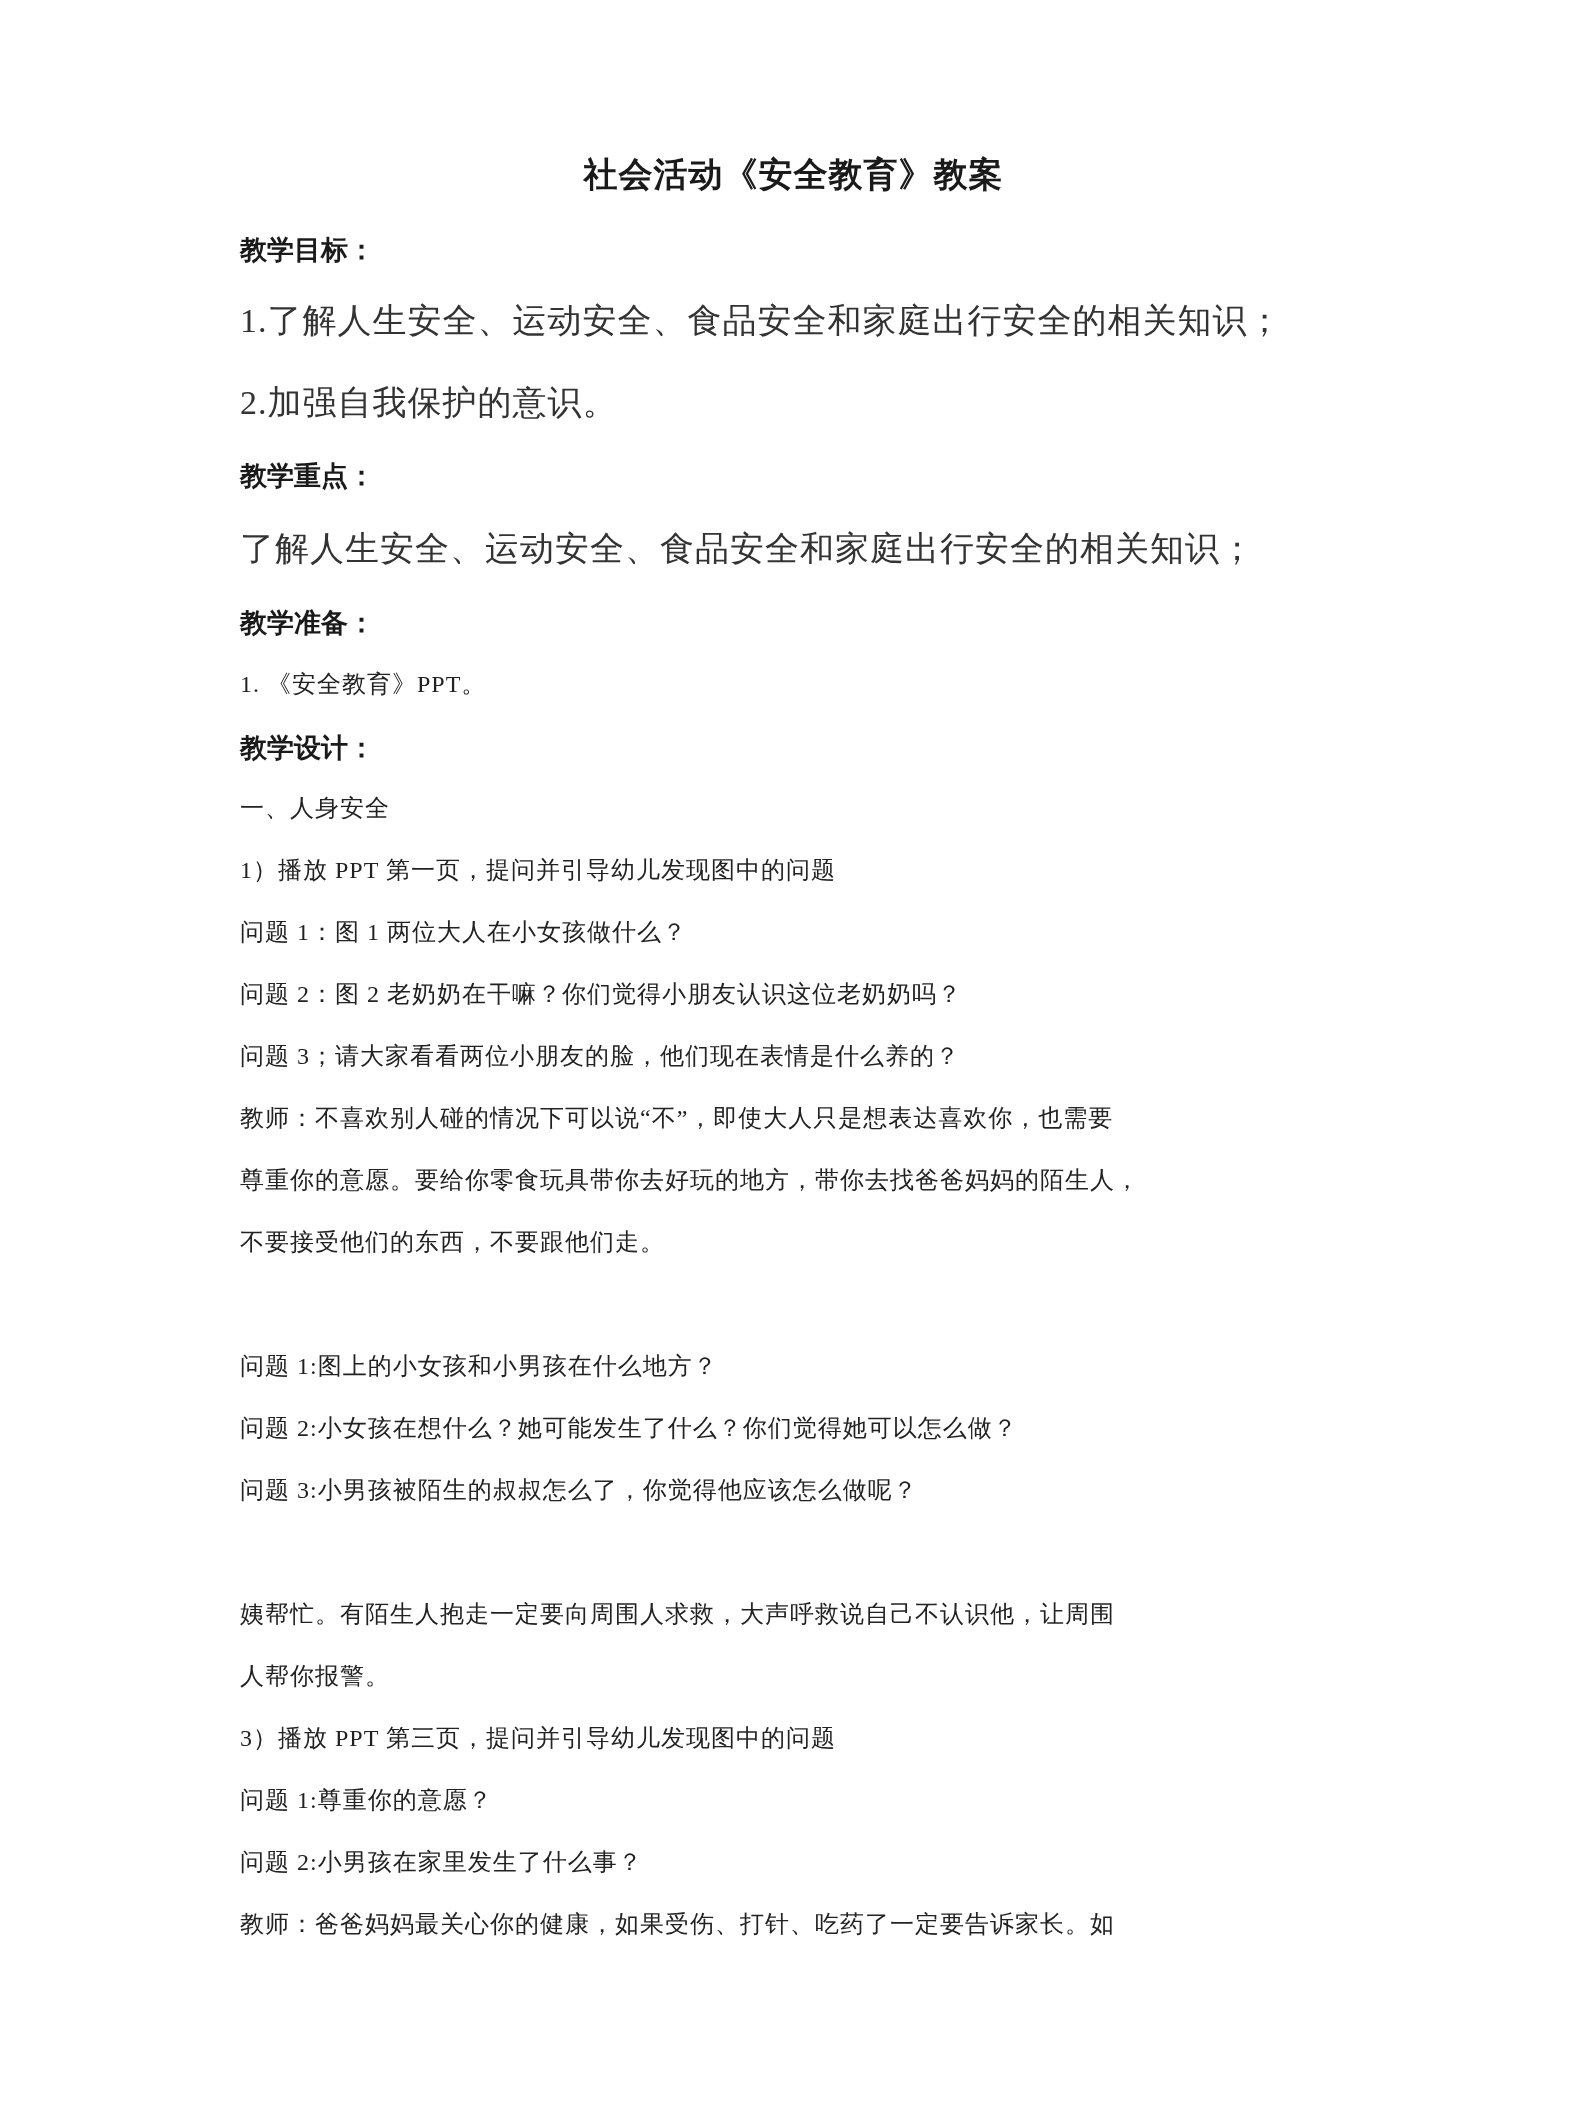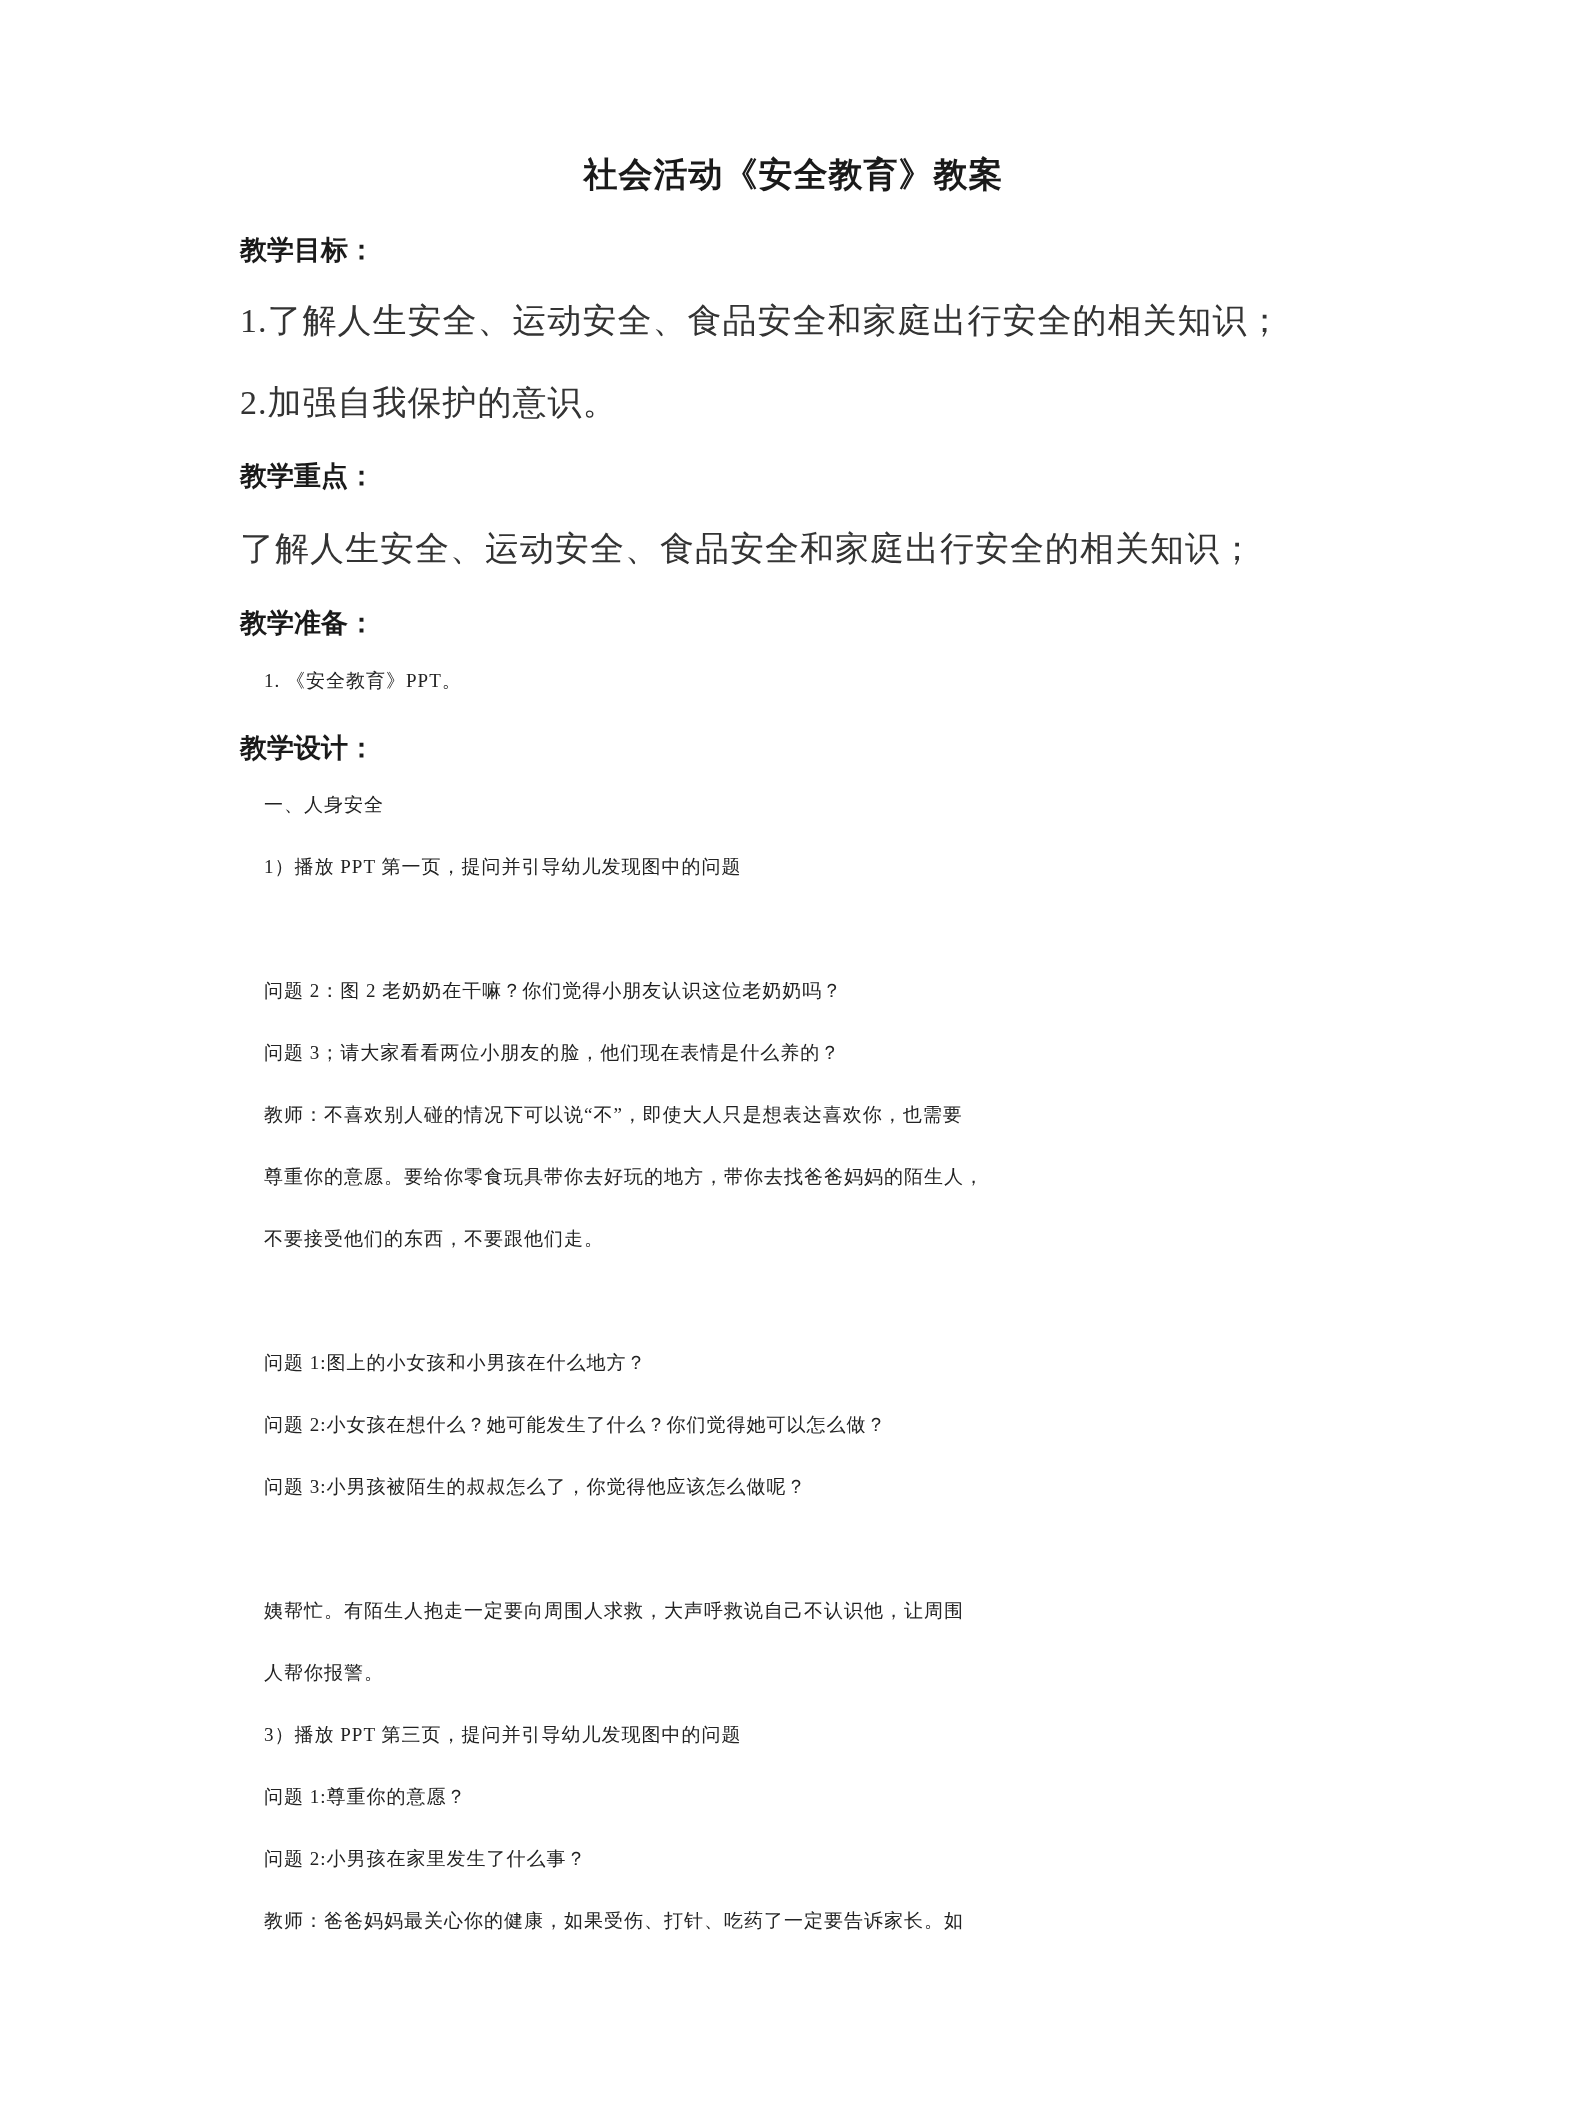--- a/index.html
+++ b/index.html
@@ -4,21 +4,21 @@
 <style>
   html, body { margin: 0; padding: 0; background: #ffffff; }
   body { width: 1587px; height: 2111px; position: relative; overflow: hidden;
          font-family: "DejaVu Serif", "Liberation Serif", serif; color: #1a1a1a; }
   .page { position: absolute; left: 0; top: 0; width: 1352px; height: 2111px; }
   .line { position: absolute; left: 240px; white-space: nowrap; font-family: Liberation Serif, serif; }
   .title { position: absolute; left: 0; width: 1587px; top: 152px; text-align: center;
            font-size: 34px; font-weight: bold; letter-spacing: 1px; }
   .heading { font-size: 27px; font-weight: bold; }
   .big { font-size: 34px; color: #333; letter-spacing: 1px; }
-  .body { font-size: 19px; color: #222; letter-spacing: 1px; margin-left: 24px; }
+  .body { font-size: 24px; color: #222; letter-spacing: 1px; }
 </style>
 </head>
 <body>
 
 <div class="page">
   <div class="title">社会活动《安全教育》教案</div>
 
   <div class="line heading" style="top:232px">教学目标：</div>
   <div class="line big" style="top:298px">1.了解人生安全、运动安全、食品安全和家庭出行安全的相关知识；</div>
   <div class="line big" style="top:380px">2.加强自我保护的意识。</div>
@@ -26,20 +26,21 @@
   <div class="line heading" style="top:458px">教学重点：</div>
   <div class="line big" style="top:526px">了解人生安全、运动安全、食品安全和家庭出行安全的相关知识；</div>
 
   <div class="line heading" style="top:605px">教学准备：</div>
   <div class="line body" style="top:668px">1.  《安全教育》PPT。</div>
 
   <div class="line heading" style="top:730px">教学设计：</div>
   <div class="line body" style="top:792px">一、人身安全</div>
 
   <div class="line body" style="top:854px">1）播放 PPT 第一页，提问并引导幼儿发现图中的问题</div>
+  <div class="line body" style="top:916px">问题 1：图 1 两位大人在小女孩做什么？</div>
   <div class="line body" style="top:978px">问题 2：图 2 老奶奶在干嘛？你们觉得小朋友认识这位老奶奶吗？</div>
   <div class="line body" style="top:1040px">问题 3；请大家看看两位小朋友的脸，他们现在表情是什么养的？</div>
   <div class="line body" style="top:1102px">教师：不喜欢别人碰的情况下可以说“不”，即使大人只是想表达喜欢你，也需要</div>
   <div class="line body" style="top:1226px">不要接受他们的东西，不要跟他们走。</div>
   <div class="line body" style="top:1164px">尊重你的意愿。要给你零食玩具带你去好玩的地方，带你去找爸爸妈妈的陌生人，</div>
   <div class="line body" style="top:1350px">问题 1:图上的小女孩和小男孩在什么地方？</div>
   <div class="line body" style="top:1412px">问题 2:小女孩在想什么？她可能发生了什么？你们觉得她可以怎么做？</div>
   <div class="line body" style="top:1474px">问题 3:小男孩被陌生的叔叔怎么了，你觉得他应该怎么做呢？</div>
   <div class="line body" style="top:1598px">姨帮忙。有陌生人抱走一定要向周围人求救，大声呼救说自己不认识他，让周围</div>
   <div class="line body" style="top:1660px">人帮你报警。</div>

